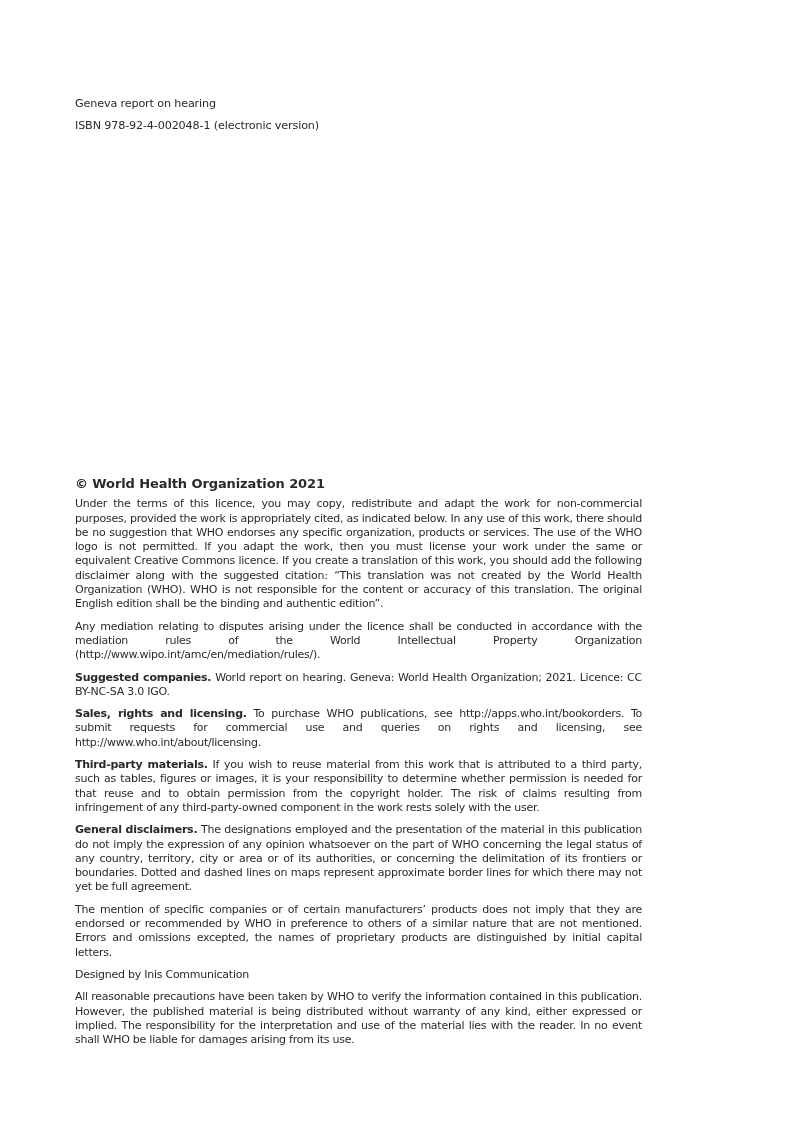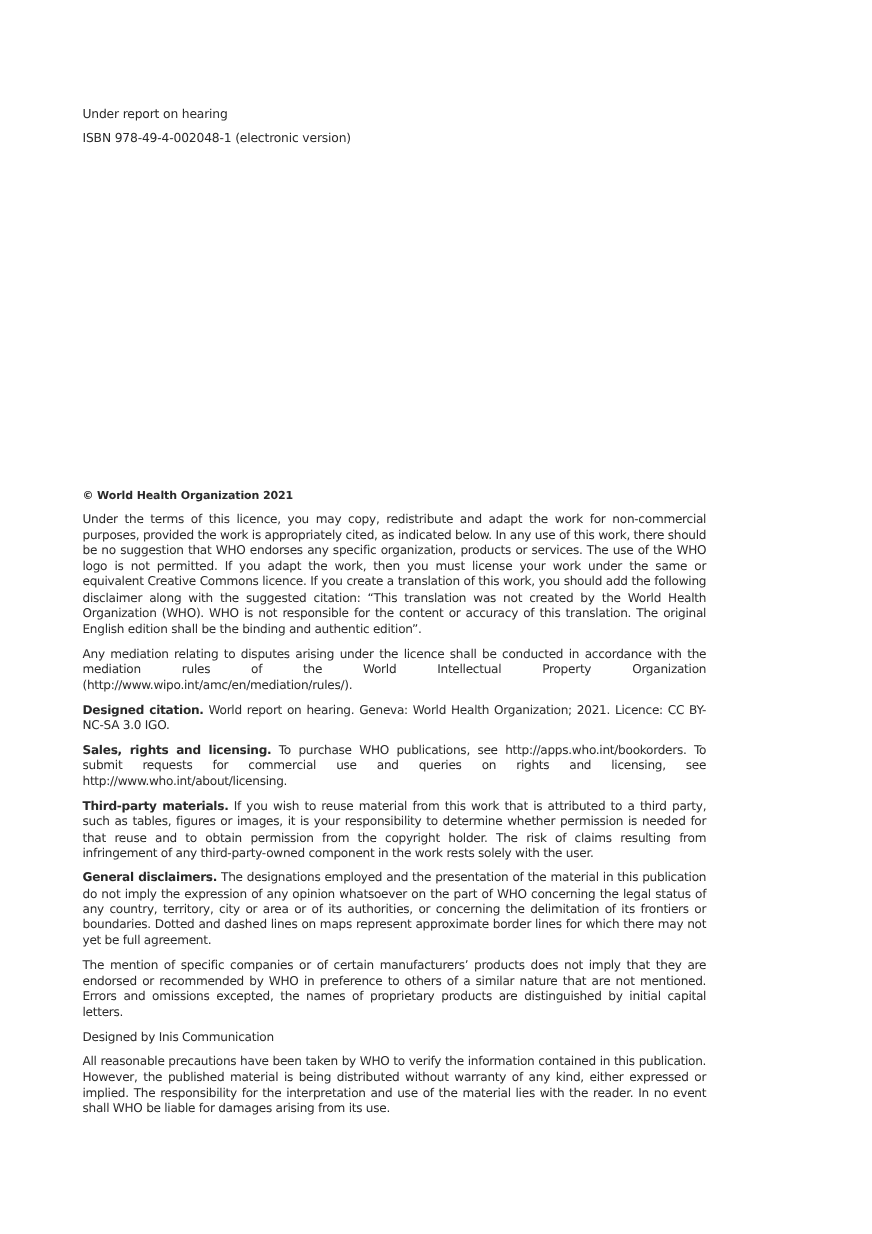--- a/index.html
+++ b/index.html
@@ -3,35 +3,35 @@
 <meta charset="utf-8">
 <style>
   html, body { margin: 0; padding: 0; background: #ffffff; }
   body { width: 793px; height: 1122px; position: relative; overflow: hidden;
          font-family: "DejaVu Sans", sans-serif; color: #2a2a2a; }
   .top { position: absolute; left: 75px; top: 96px; font-size: 11.2px; letter-spacing: -0.15px; }
   .top div { height: 22px; line-height: 16px; }
   .body { position: absolute; left: 75px; top: 445px; width: 567px; font-size: 11px; letter-spacing: -0.25px;
           line-height: 14.3px; }
   .body p { margin: 0 0 8px 0; text-align: justify; text-align-last: left; }
-  .body p.title { text-align: center; font-weight: bold; font-size: 10px; margin-bottom: 6px; letter-spacing: -0.1px; }
+  .body p.title { text-align: center; font-weight: bold; font-size: 13px; margin-bottom: 6px; letter-spacing: -0.1px; margin-top: 32px; }
   .body b { font-weight: bold; }
 </style>
 </head>
 <body>
 
 <div class="top">
-  <div>Under report on hearing</div>
-  <div>ISBN 978-49-4-002048-1 (electronic version)</div>
+  <div>Geneva report on hearing</div>
+  <div>ISBN 978-92-4-002048-1 (electronic version)</div>
 </div>
 
 <div class="body">
   <p class="title">© World Health Organization 2021</p>
   <p>Under the terms of this licence, you may copy, redistribute and adapt the work for non-commercial purposes, provided the work is appropriately cited, as indicated below. In any use of this work, there should be no suggestion that WHO endorses any specific organization, products or services. The use of the WHO logo is not permitted. If you adapt the work, then you must license your work under the same or equivalent Creative Commons licence. If you create a translation of this work, you should add the following disclaimer along with the suggested citation: “This translation was not created by the World Health Organization (WHO). WHO is not responsible for the content or accuracy of this translation. The original English edition shall be the binding and authentic edition”.</p>
   <p>Any mediation relating to disputes arising under the licence shall be conducted in accordance with the mediation rules of the World Intellectual Property Organization (http://www.wipo.int/amc/en/mediation/rules/).</p>
-  <p><b>Designed citation.</b><span> World report on hearing. Geneva: World Health Organization; 2021. Licence: CC BY-NC-SA 3.0 IGO.</span></p>
+  <p><b>Suggested companies.</b><span> World report on hearing. Geneva: World Health Organization; 2021. Licence: CC BY-NC-SA 3.0 IGO.</span></p>
   <p><b>Sales, rights and licensing.</b><span> To purchase WHO publications, see http://apps.who.int/bookorders. To submit requests for commercial use and queries on rights and licensing, see http://www.who.int/about/licensing.</span></p>
   <p><b>Third-party materials.</b><span> If you wish to reuse material from this work that is attributed to a third party, such as tables, figures or images, it is your responsibility to determine whether permission is needed for that reuse and to obtain permission from the copyright holder. The risk of claims resulting from infringement of any third-party-owned component in the work rests solely with the user.</span></p>
   <p><b>General disclaimers.</b><span> The designations employed and the presentation of the material in this publication do not imply the expression of any opinion whatsoever on the part of WHO concerning the legal status of any country, territory, city or area or of its authorities, or concerning the delimitation of its frontiers or boundaries. Dotted and dashed lines on maps represent approximate border lines for which there may not yet be full agreement.</span></p>
   <p>The mention of specific companies or of certain manufacturers’ products does not imply that they are endorsed or recommended by WHO in preference to others of a similar nature that are not mentioned. Errors and omissions excepted, the names of proprietary products are distinguished by initial capital letters.</p>
   <p>Designed by Inis Communication</p>
   <p>All reasonable precautions have been taken by WHO to verify the information contained in this publication. However, the published material is being distributed without warranty of any kind, either expressed or implied. The responsibility for the interpretation and use of the material lies with the reader. In no event shall WHO be liable for damages arising from its use.</p>
 </div>
 
 </body></html>

